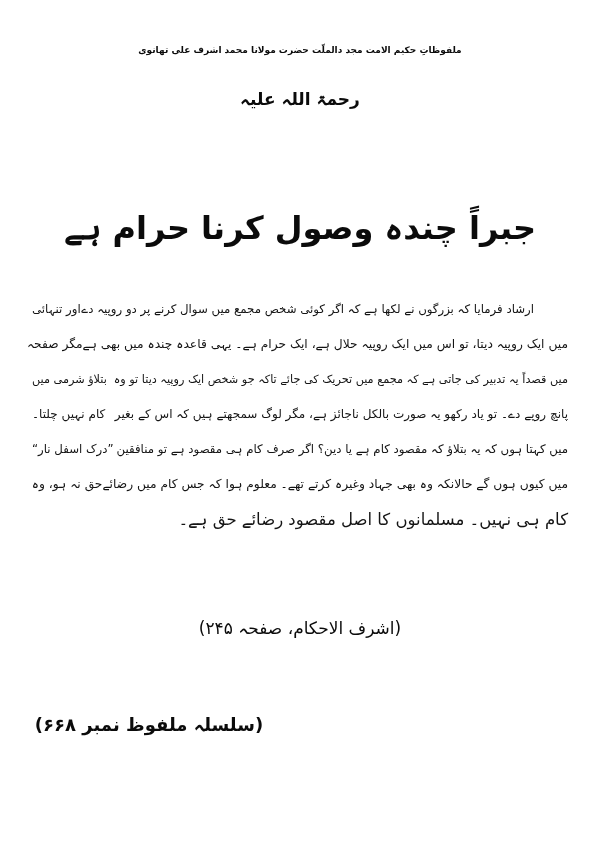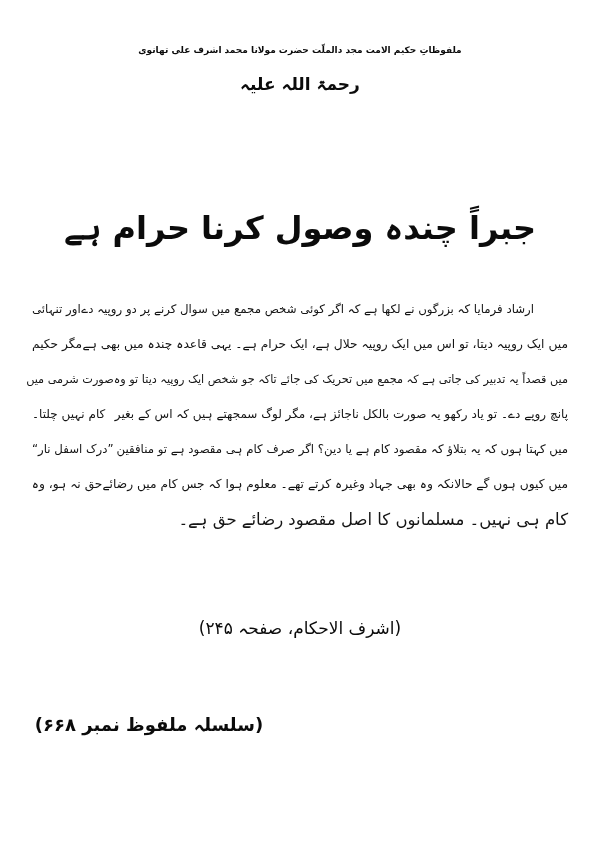--- a/index.html
+++ b/index.html
@@ -35,21 +35,21 @@
   .doc-title {
     font-size: 25px;
     font-weight: bold;
     line-height: 1.55;
     letter-spacing: 0px;
     padding: 0 18px;
     color: #0b0b0b;
     white-space: nowrap;
   }
   .doc-subtitle {
-    margin-top: 14px;
+    margin-top: 29px;
     font-size: 17px;
     font-weight: bold;
     line-height: 1.5;
     color: #0b0b0b;
   }
 
   
   .heading-block {
     position: absolute;
     top: 204px;
@@ -141,25 +141,25 @@
     <div class="doc-heading">جبراً چندہ وصول کرنا حرام ہے</div>
   </div>
 
   <div class="body-block">
     <div class="body-line first" style="font-size: 11.75px;">
       <span class="w">ارشاد فرمایا کہ بزرگوں نے لکھا ہے کہ اگر کوئی شخص مجمع میں سوال کرنے پر دو روپیہ دے</span>
       <span class="w">اور تنہائی</span>
     </div>
     <div class="body-line" style="font-size: 12.25px;">
       <span class="w">میں ایک روپیہ دیتا، تو اس میں ایک روپیہ حلال ہے، ایک حرام ہے۔ یہی قاعدہ چندہ میں بھی ہے</span>
-      <span class="w">مگر حکیم</span>
+      <span class="w">مگر صفحہ</span>
     </div>
     <div class="body-line" style="font-size: 11.25px;">
       <span class="w">میں قصداً یہ تدبیر کی جاتی ہے کہ مجمع میں تحریک کی جائے تاکہ جو شخص ایک روپیہ دیتا تو وہ</span>
-      <span class="w">صورت شرمی میں</span>
+      <span class="w">بتلاؤ شرمی میں</span>
     </div>
     <div class="body-line" style="font-size: 12px;">
       <span class="w">پانچ روپے دے۔ تو یاد رکھو یہ صورت بالکل ناجائز ہے، مگر لوگ سمجھتے ہیں کہ اس کے بغیر</span>
       <span class="w">کام نہیں چلتا۔</span>
     </div>
     <div class="body-line" style="font-size: 11.75px;">
       <span class="w">میں کہتا ہوں کہ یہ بتلاؤ کہ مقصود کام ہے یا دین؟ اگر صرف کام ہی مقصود ہے تو منافقین</span>
       <span class="w">”درک اسفل نار“</span>
     </div>
     <div class="body-line" style="font-size: 12.25px;">

